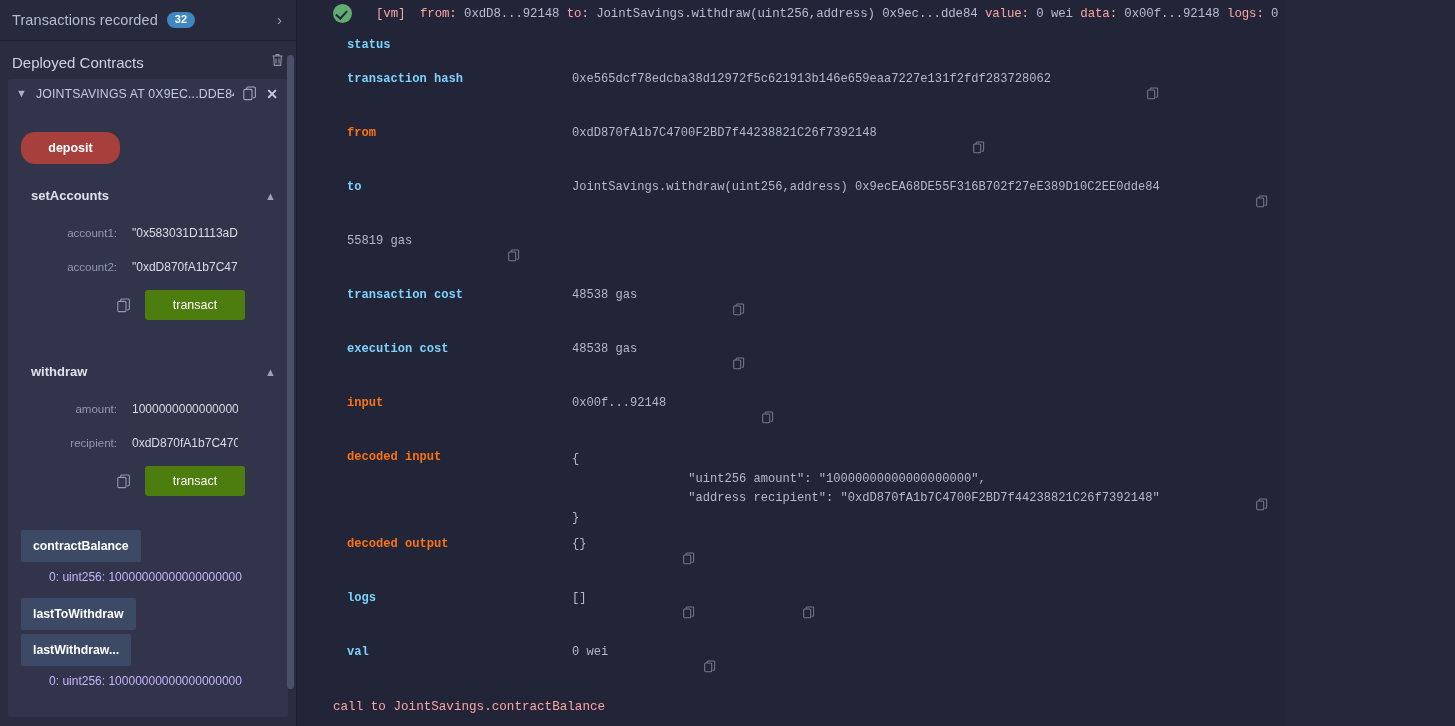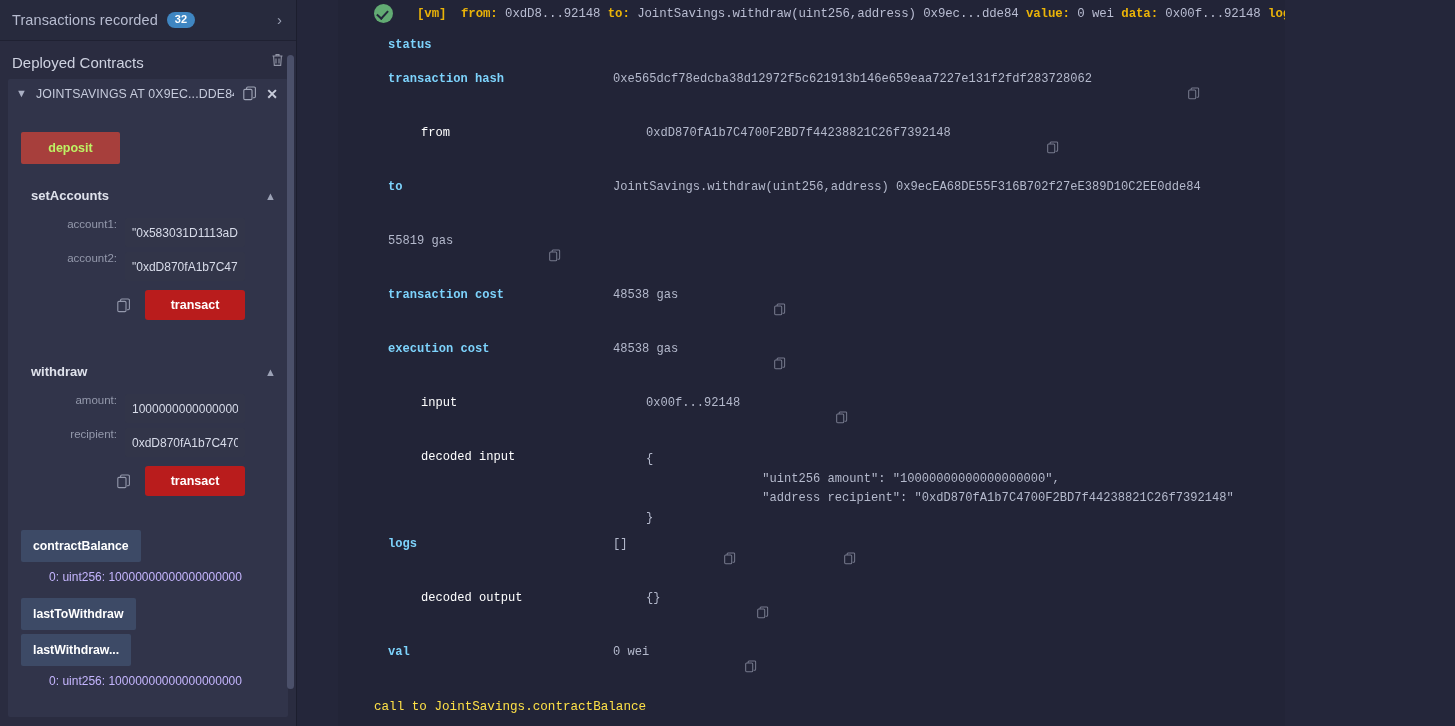--- a/index.html
+++ b/index.html
@@ -2,21 +2,21 @@
 <html><head>
 <meta charset="utf-8">
 <style>
   * { box-sizing: border-box; margin: 0; padding: 0; }
   html, body {
     width: 1455px; height: 726px;
     background: #24263a;
     font-family: "Liberation Sans", sans-serif;
     overflow: hidden;
   }
-  #app { position: relative; width: 1285px; height: 726px; display: flex; gap: 41px; }
+  #app { position: relative; width: 1285px; height: 726px; display: flex; }
 
   
   #left-panel {
     position: relative;
     width: 297px; height: 726px;
     background: #2a2c40;
     border-right: 1px solid #1c1e2e;
     overflow: hidden;
     flex: 0 0 297px;
   }
@@ -64,39 +64,39 @@
     white-space: nowrap; overflow: hidden;
     flex: 1 1 auto;
   }
   .icon-btn { opacity: .78; display: inline-flex; }
   .x-icon { color: #c8ccdb; font-size: 14px; line-height: 1; font-weight: bold; }
 
   .contract-body { padding: 6px 10px 14px 10px; }
 
   .btn-deposit {
     display: block;
-    background: #a73f3c; color: #bef264;
-    border: none; border-radius: 2px;
+    background: #a73f3c; color: #ffffff;
+    border: none; border-radius: 14px;
     font-size: 12.5px; font-weight: bold;
     font-family: "Liberation Sans", sans-serif;
     padding: 9px 8px; width: 99px;
     margin: 18px 0 14px 3px;
     cursor: pointer;
   }
 
   .fn-section { margin-bottom: 4px; }
   .fn-header {
     display: flex; align-items: center;
     padding: 10px 2px 10px 13px;
   }
   .fn-title { font-size: 13px; font-weight: bold; color: #dfe2ec; }
   .caret-up { margin-left: auto; color: #9ca2b6; font-size: 11px; }
 
   .param-row {
-    display: flex; align-items: flex-start;
+    display: flex; align-items: center;
     gap: 8px; margin: 5px 0 5px 0;
     padding-right: 33px;
   }
   .param-label {
     font-size: 11.5px; color: #9499ac;
     width: 99px; text-align: right; flex: 0 0 99px;
   }
   .param-input {
     flex: 1 1 auto;
     background: #323549; border: none; border-radius: 2px;
@@ -105,24 +105,24 @@
     padding: 7px 7px; height: 29px;
     min-width: 0;
   }
   .param-input::placeholder { color: #6d7287; }
 
   .fn-actions {
     display: flex; align-items: center; justify-content: flex-end;
     gap: 14px; margin-top: 9px; padding-right: 33px;
   }
   .btn-transact {
-    background: #b91c1c; color: #fff; border: none; border-radius: 3px;
+    background: #4d7c0f; color: #fff; border: none; border-radius: 3px;
     font-size: 12.5px;
     font-family: "Liberation Sans", sans-serif;
-    padding: 8px 0; width: 100px; cursor: pointer; font-weight: bold;
+    padding: 8px 0; width: 100px; cursor: pointer;
   }
 
   .getter-block { margin: 0 0 4px 3px; }
   .btn-getter {
     background: #3d4a66; color: #fff; border: none; border-radius: 2px;
     font-size: 12.3px; font-weight: bold;
     font-family: "Liberation Sans", sans-serif;
     padding: 9px 12px; cursor: pointer;
     text-align: center; min-width: 99px;
   }
@@ -168,44 +168,44 @@
     content: ""; position: absolute;
     left: 5px; top: 4px; width: 5px; height: 9px;
     border: solid #23283a; border-width: 0 2px 2px 0;
     transform: rotate(43deg);
   }
   .hl-text {
     font-size: 12.4px; color: #b9bdd2;
     font-family: "Liberation Mono", monospace;
     letter-spacing: -.1px; padding-left: 14px;
   }
-  .hl-text b { color: #eab308; font-weight: bold; }
+  .hl-text b { color: #fca5a5; font-weight: normal; }
 
   .kv-row {
     display: flex; align-items: flex-start;
     padding: 0 0 0 50px; min-height: 34px;
   }
   .kv-key {
     flex: 0 0 225px; font-size: 12.1px;
     color: #7dd3fc; font-weight: bold;
     font-family: "Liberation Mono", monospace;
     padding-top: 9px;
   }
-  .kv-key.light { font-weight: normal; color: #ffffff; margin-left: 33px; }
+  .kv-key.light { font-weight: bold; color: #f97316; }
   .kv-val {
     font-size: 12.1px; color: #b4b9cc;
     font-family: "Liberation Mono", monospace;
     padding-top: 9px;
     display: flex; align-items: flex-start; gap: 9px;
     white-space: pre;
   }
   .kv-val .block { white-space: pre; line-height: 1.62; }
 
   .call-note {
-    font-size: 12.6px; color: #fde047;
+    font-size: 12.6px; color: #fca5a5;
     font-family: "Liberation Mono", monospace;
     padding: 10px 0 10px 36px;
   }
   .call-line {
     display: flex; align-items: center; gap: 0;
     padding: 10px 0 10px 36px; white-space: nowrap;
   }
 
   .copy-ic { opacity: .62; flex: 0 0 auto; transform: translateY(1px); }
 </style>
@@ -433,43 +433,43 @@
           <span class="copy-ic" style="align-self:flex-end">
             <svg width="12" height="13" viewBox="0 0 14 15" fill="none" stroke="#a9aec1" stroke-width="1.2">
               <rect x="0.8" y="3.4" width="8.2" height="10.2" rx="1.2"></rect>
               <path d="M3.6 3.4V2.2a1.2 1.2 0 0 1 1.2-1.2h6.4a1.2 1.2 0 0 1 1.2 1.2v8.4a1.2 1.2 0 0 1-1.2 1.2h-1.2"></path>
             </svg>
           </span>
         </div>
       </div>
 
       <div class="kv-row">
+        <div class="kv-key light">decoded output</div>
+        <div class="kv-val">
+          <span>{}</span>
+          <span class="copy-ic">
+            <svg width="12" height="13" viewBox="0 0 14 15" fill="none" stroke="#a9aec1" stroke-width="1.2">
+              <rect x="0.8" y="3.4" width="8.2" height="10.2" rx="1.2"></rect>
+              <path d="M3.6 3.4V2.2a1.2 1.2 0 0 1 1.2-1.2h6.4a1.2 1.2 0 0 1 1.2 1.2v8.4a1.2 1.2 0 0 1-1.2 1.2h-1.2"></path>
+            </svg>
+          </span>
+        </div>
+      </div>
+
+      <div class="kv-row">
         <div class="kv-key">logs</div>
         <div class="kv-val">
           <span>[]</span>
           <span class="copy-ic">
             <svg width="12" height="13" viewBox="0 0 14 15" fill="none" stroke="#a9aec1" stroke-width="1.2">
               <rect x="0.8" y="3.4" width="8.2" height="10.2" rx="1.2"></rect>
               <path d="M3.6 3.4V2.2a1.2 1.2 0 0 1 1.2-1.2h6.4a1.2 1.2 0 0 1 1.2 1.2v8.4a1.2 1.2 0 0 1-1.2 1.2h-1.2"></path>
             </svg>
           </span>
           <span class="copy-ic" style="margin-left:12px">
-            <svg width="12" height="13" viewBox="0 0 14 15" fill="none" stroke="#a9aec1" stroke-width="1.2">
-              <rect x="0.8" y="3.4" width="8.2" height="10.2" rx="1.2"></rect>
-              <path d="M3.6 3.4V2.2a1.2 1.2 0 0 1 1.2-1.2h6.4a1.2 1.2 0 0 1 1.2 1.2v8.4a1.2 1.2 0 0 1-1.2 1.2h-1.2"></path>
-            </svg>
-          </span>
-        </div>
-      </div>
-
-      <div class="kv-row">
-        <div class="kv-key light">decoded output</div>
-        <div class="kv-val">
-          <span>{}</span>
-          <span class="copy-ic">
             <svg width="12" height="13" viewBox="0 0 14 15" fill="none" stroke="#a9aec1" stroke-width="1.2">
               <rect x="0.8" y="3.4" width="8.2" height="10.2" rx="1.2"></rect>
               <path d="M3.6 3.4V2.2a1.2 1.2 0 0 1 1.2-1.2h6.4a1.2 1.2 0 0 1 1.2 1.2v8.4a1.2 1.2 0 0 1-1.2 1.2h-1.2"></path>
             </svg>
           </span>
         </div>
       </div>
 
       <div class="kv-row">
         <div class="kv-key">val</div>

